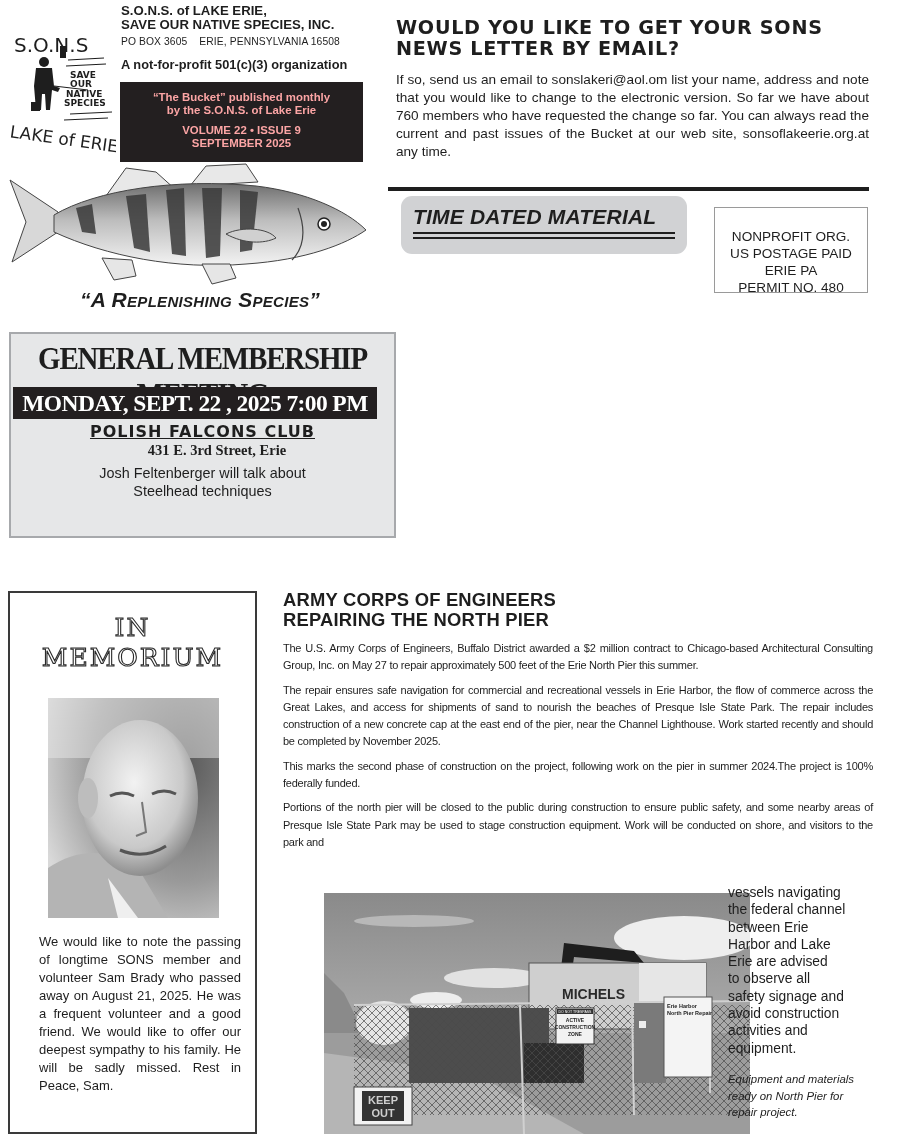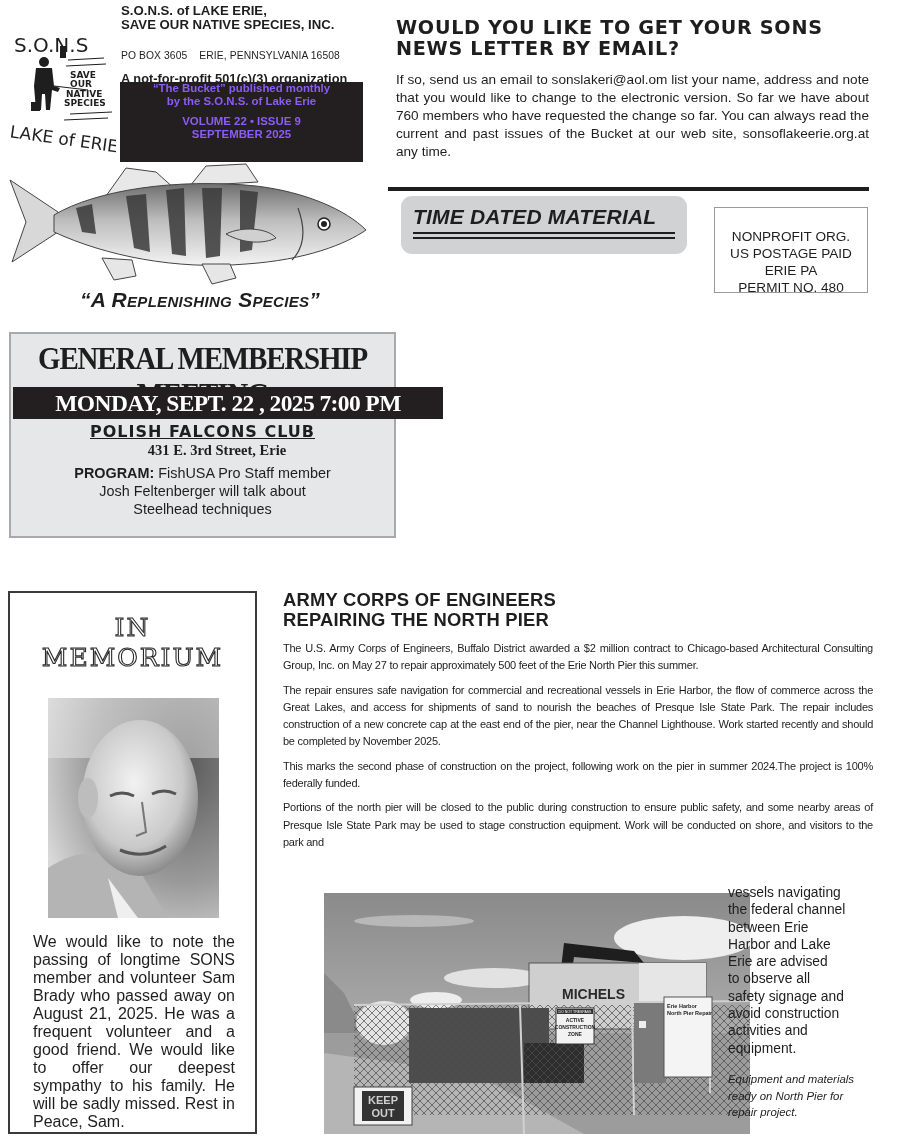--- a/index.html
+++ b/index.html
@@ -7,25 +7,25 @@
   body { position: relative; font-family: "Liberation Sans", sans-serif; color: #1e1e1e; }
 
   .abs { position: absolute; }
 
   
   #logo { left: 8px; top: 2px; width: 108px; height: 130px; margin-top: 24px; }
 
   
   #org { left: 121px; top: 4px; width: 245px; }
   #org .org-name { font-weight: bold; font-size: 13.2px; line-height: 14px; color: #1e1e1e; }
-  #org .org-addr { font-size: 10.3px; margin-top: 18px; letter-spacing: 0.1px; }
+  #org .org-addr { font-size: 10.3px; margin-top: 4px; letter-spacing: 0.1px; }
   #org .org-addr span + span { margin-left: 12px; }
   #org .org-nfp { font-weight: bold; font-size: 12.8px; margin-top: 10px; }
-  #pubbox { left: 120px; top: 82px; width: 243px; height: 80px; background: #231f20; color: #8b5cf6;
-            text-align: center; }
+  #pubbox { left: 120px; top: 82px; width: 243px; height: 80px; background: #231f20; color: #fca5a5;
+            text-align: center; padding-top: 9px; }
   #pubbox .pub-line { font-weight: bold; font-size: 11.4px; line-height: 13px; }
   #pubbox .vol { margin-top: 7px; }
 
   
   #fish { left: 6px; top: 160px; width: 365px; height: 130px; }
   #tagline { left: 0; top: 288px; width: 400px; text-align: center; font-weight: bold; font-style: italic;
              font-size: 21px; letter-spacing: 0.3px; }
   #tagline .sc { font-size: 15px; }
 
   
@@ -42,38 +42,38 @@
   #timedated .td-line2 { position: absolute; left: 12px; top: 41px; width: 262px; height: 2px; background: #1e1e1e; }
 
   #postage { left: 714px; top: 207px; width: 154px; height: 86px; border: 1px solid #9a9a9a; text-align: center;
              padding-top: 20px; font-size: 13.6px; line-height: 17px; }
 
   
   #meeting { left: 9px; top: 332px; width: 387px; height: 206px; background: #e6e7e8; border: 2px solid #a7a9ac; }
   #meeting .m-title { position: absolute; left: 0; top: 10px; width: 100%; text-align: center;
                       font-family: "Liberation Serif", serif; font-weight: bold; font-size: 29px; letter-spacing: -1.2px;
                       transform: scaleY(1.08); }
-  #meeting .m-date { position: absolute; left: 2px; top: 53px; width: 430px; height: 32px; background: #231f20; color: #fff;
+  #meeting .m-date { position: absolute; left: 2px; top: 53px; width: 364px; height: 32px; background: #231f20; color: #fff;
                      text-align: center; font-family: "Liberation Serif", serif; font-weight: bold; font-size: 23.5px;
                      line-height: 33px; letter-spacing: -0.6px; }
   #meeting .m-venue { position: absolute; left: 0; top: 88px; width: 100%; text-align: center;
                       font-family: "DejaVu Sans", sans-serif; font-weight: bold; font-size: 16px; letter-spacing: 1px; text-decoration: underline; }
   #meeting .m-addr { position: absolute; left: 0; top: 108px; width: 100%; text-align: center;
                      font-family: "Liberation Serif", serif; font-weight: bold; font-size: 14.5px; padding-left: 29px; }
   #meeting .m-program { position: absolute; left: 0; top: 130px; width: 100%; text-align: center;
                         font-size: 14.4px; line-height: 18px; }
   #meeting .m-program b { font-weight: bold; }
 
   
   #memorium { left: 8px; top: 591px; width: 249px; height: 543px; border: 2px solid #3a3a3a; }
   #memorium .mem-title { position: absolute; left: 0; top: 20px; width: 100%; text-align: center;
                          font-family: "DejaVu Serif", serif; font-size: 25px; line-height: 30px; letter-spacing: 2px;
                          color: #fff; -webkit-text-stroke: 1.1px #2a2a2a; }
   #memorium .mem-photo { position: absolute; left: 38px; top: 105px; width: 171px; height: 220px; }
-  #memorium .mem-text { position: absolute; left: 23px; top: 340px; width: 202px; font-size: 16px; line-height: 18px;
+  #memorium .mem-text { position: absolute; left: 29px; top: 340px; width: 202px; font-size: 13px; line-height: 18px;
                         text-align: justify; }
 
   
   #army-title { left: 283px; top: 590px; width: 590px; text-align: left; font-weight: bold; font-size: 18.4px;
                 line-height: 20px; letter-spacing: 0.2px; }
   #army-body { left: 283px; top: 640px; width: 590px; font-size: 11px; line-height: 17.3px; text-align: justify;
                font-stretch: condensed; }
   #army-body p { margin-bottom: 7px; letter-spacing: -0.25px; }
 
   #photo { left: 284px; top: 893px; width: 380px; height: 241px; padding-left: 40px; }
@@ -183,21 +183,20 @@
   <div>ERIE PA</div>
   <div>PERMIT NO. 480</div>
 </div>
 
 <div id="meeting" class="abs">
   <div class="m-title">GENERAL MEMBERSHIP MEETING</div>
   <div class="m-date">MONDAY, SEPT. 22 , 2025  7:00 PM</div>
   <div class="m-venue">POLISH FALCONS CLUB</div>
   <div class="m-addr">431 E. 3rd Street, Erie</div>
   <div class="m-program">
-    <div><b>PROGRAM:</b><span> FishUSA Pro Staff member</span></div>
     <div>Josh Feltenberger will talk about</div>
     <div>Steelhead techniques</div>
   </div>
 </div>
 
 <div id="memorium" class="abs">
   <div class="mem-title">
     <div>IN</div>
     <div>MEMORIUM</div>
   </div>

